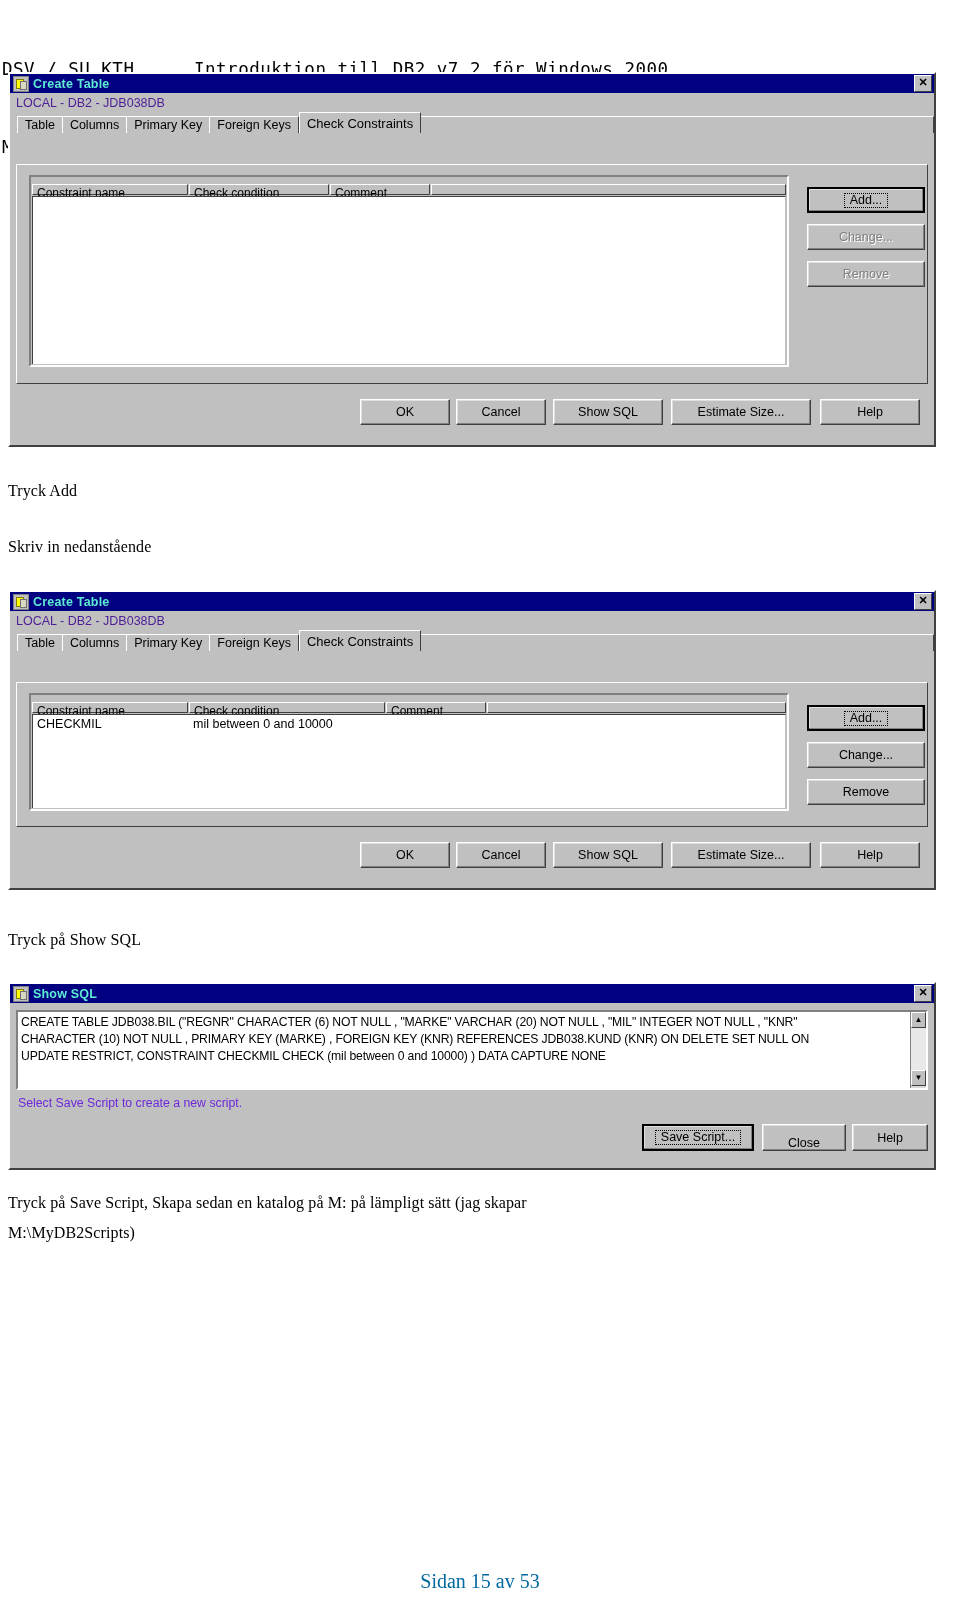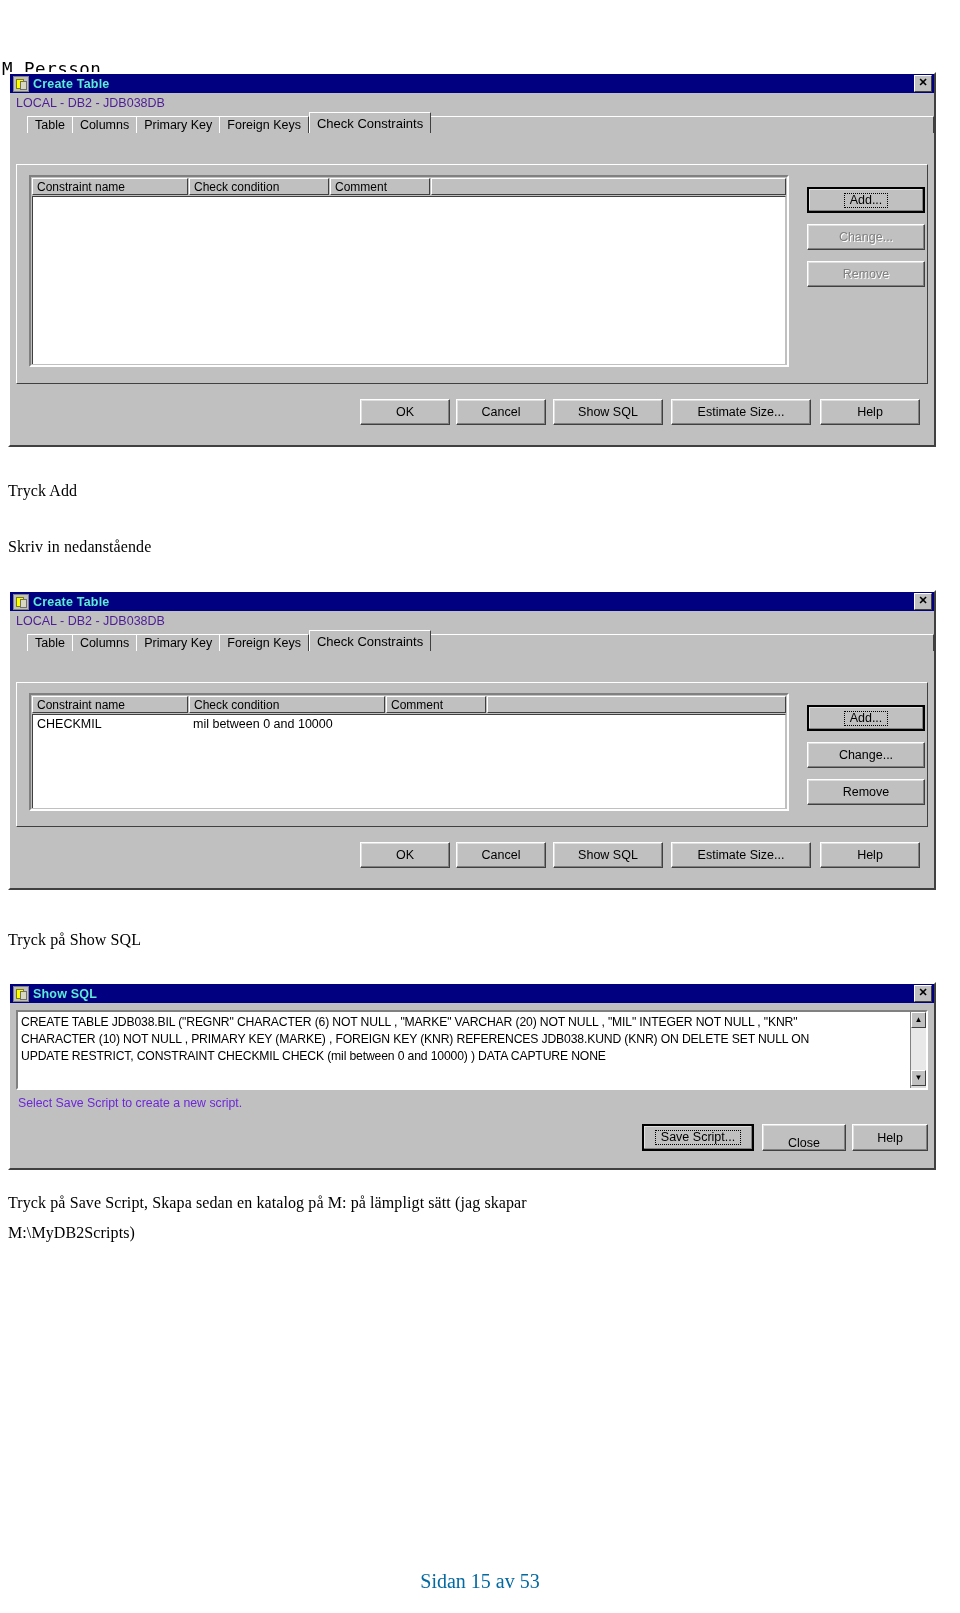--- a/index.html
+++ b/index.html
@@ -102,21 +102,21 @@
     font-size: 12.5px;
     padding: 3px 0 2px 6px;
     color: #4c1d95;
     white-space: nowrap;
   }
 
   
   .tabstrip {
     display: flex;
     align-items: flex-end;
-    padding-left: 17px;
+    padding-left: 7px;
     height: 21px;
     position: relative;
   }
   .tab {
     font-size: 12.5px;
     padding: 2px 7px 2px 7px;
     background: #c0c0c0;
     border-top: 1px solid #ffffff;
     border-left: 1px solid #ffffff;
     border-right: 1px solid #404040;
@@ -163,21 +163,21 @@
     border-left: 2px solid #808080;
     border-right: 2px solid #ffffff;
     border-bottom: 2px solid #ffffff;
     background: #c0c0c0;
     box-sizing: border-box;
   }
   .grid-head {
     display: flex;
     height: 18px;
     background: #c0c0c0;
-    padding: 1px 0 0 1px;
+    padding: 7px 0 0 1px;
     box-sizing: border-box;
   }
   .col-head {
     background: #c0c0c0;
     border-top: 1px solid #ffffff;
     border-left: 1px solid #ffffff;
     border-right: 1px solid #404040;
     border-bottom: 1px solid #404040;
     font-size: 12px;
     line-height: 14px;
@@ -300,20 +300,21 @@
     text-align: center;
     font-family: "Liberation Serif", serif;
     font-size: 20px;
     color: #0369a1;
   }
 </style>
 </head>
 <body>
 
 <div class="doc-header">
+  <span class="hdr-row"><span class="hdr-left">DSV / SU KTH</span><span>Introduktion till DB2 v7.2 för Windows 2000</span></span>
   <span class="hdr-row">M.Persson</span>
 </div>
 
 <div class="win" style="left:8px; top:72px; width:928px; height:375px;">
 
   <div class="titlebar">
     <span class="title-icon"></span>
     <span class="title-text">Create Table</span>
     <span class="title-close">✕</span>
   </div>

